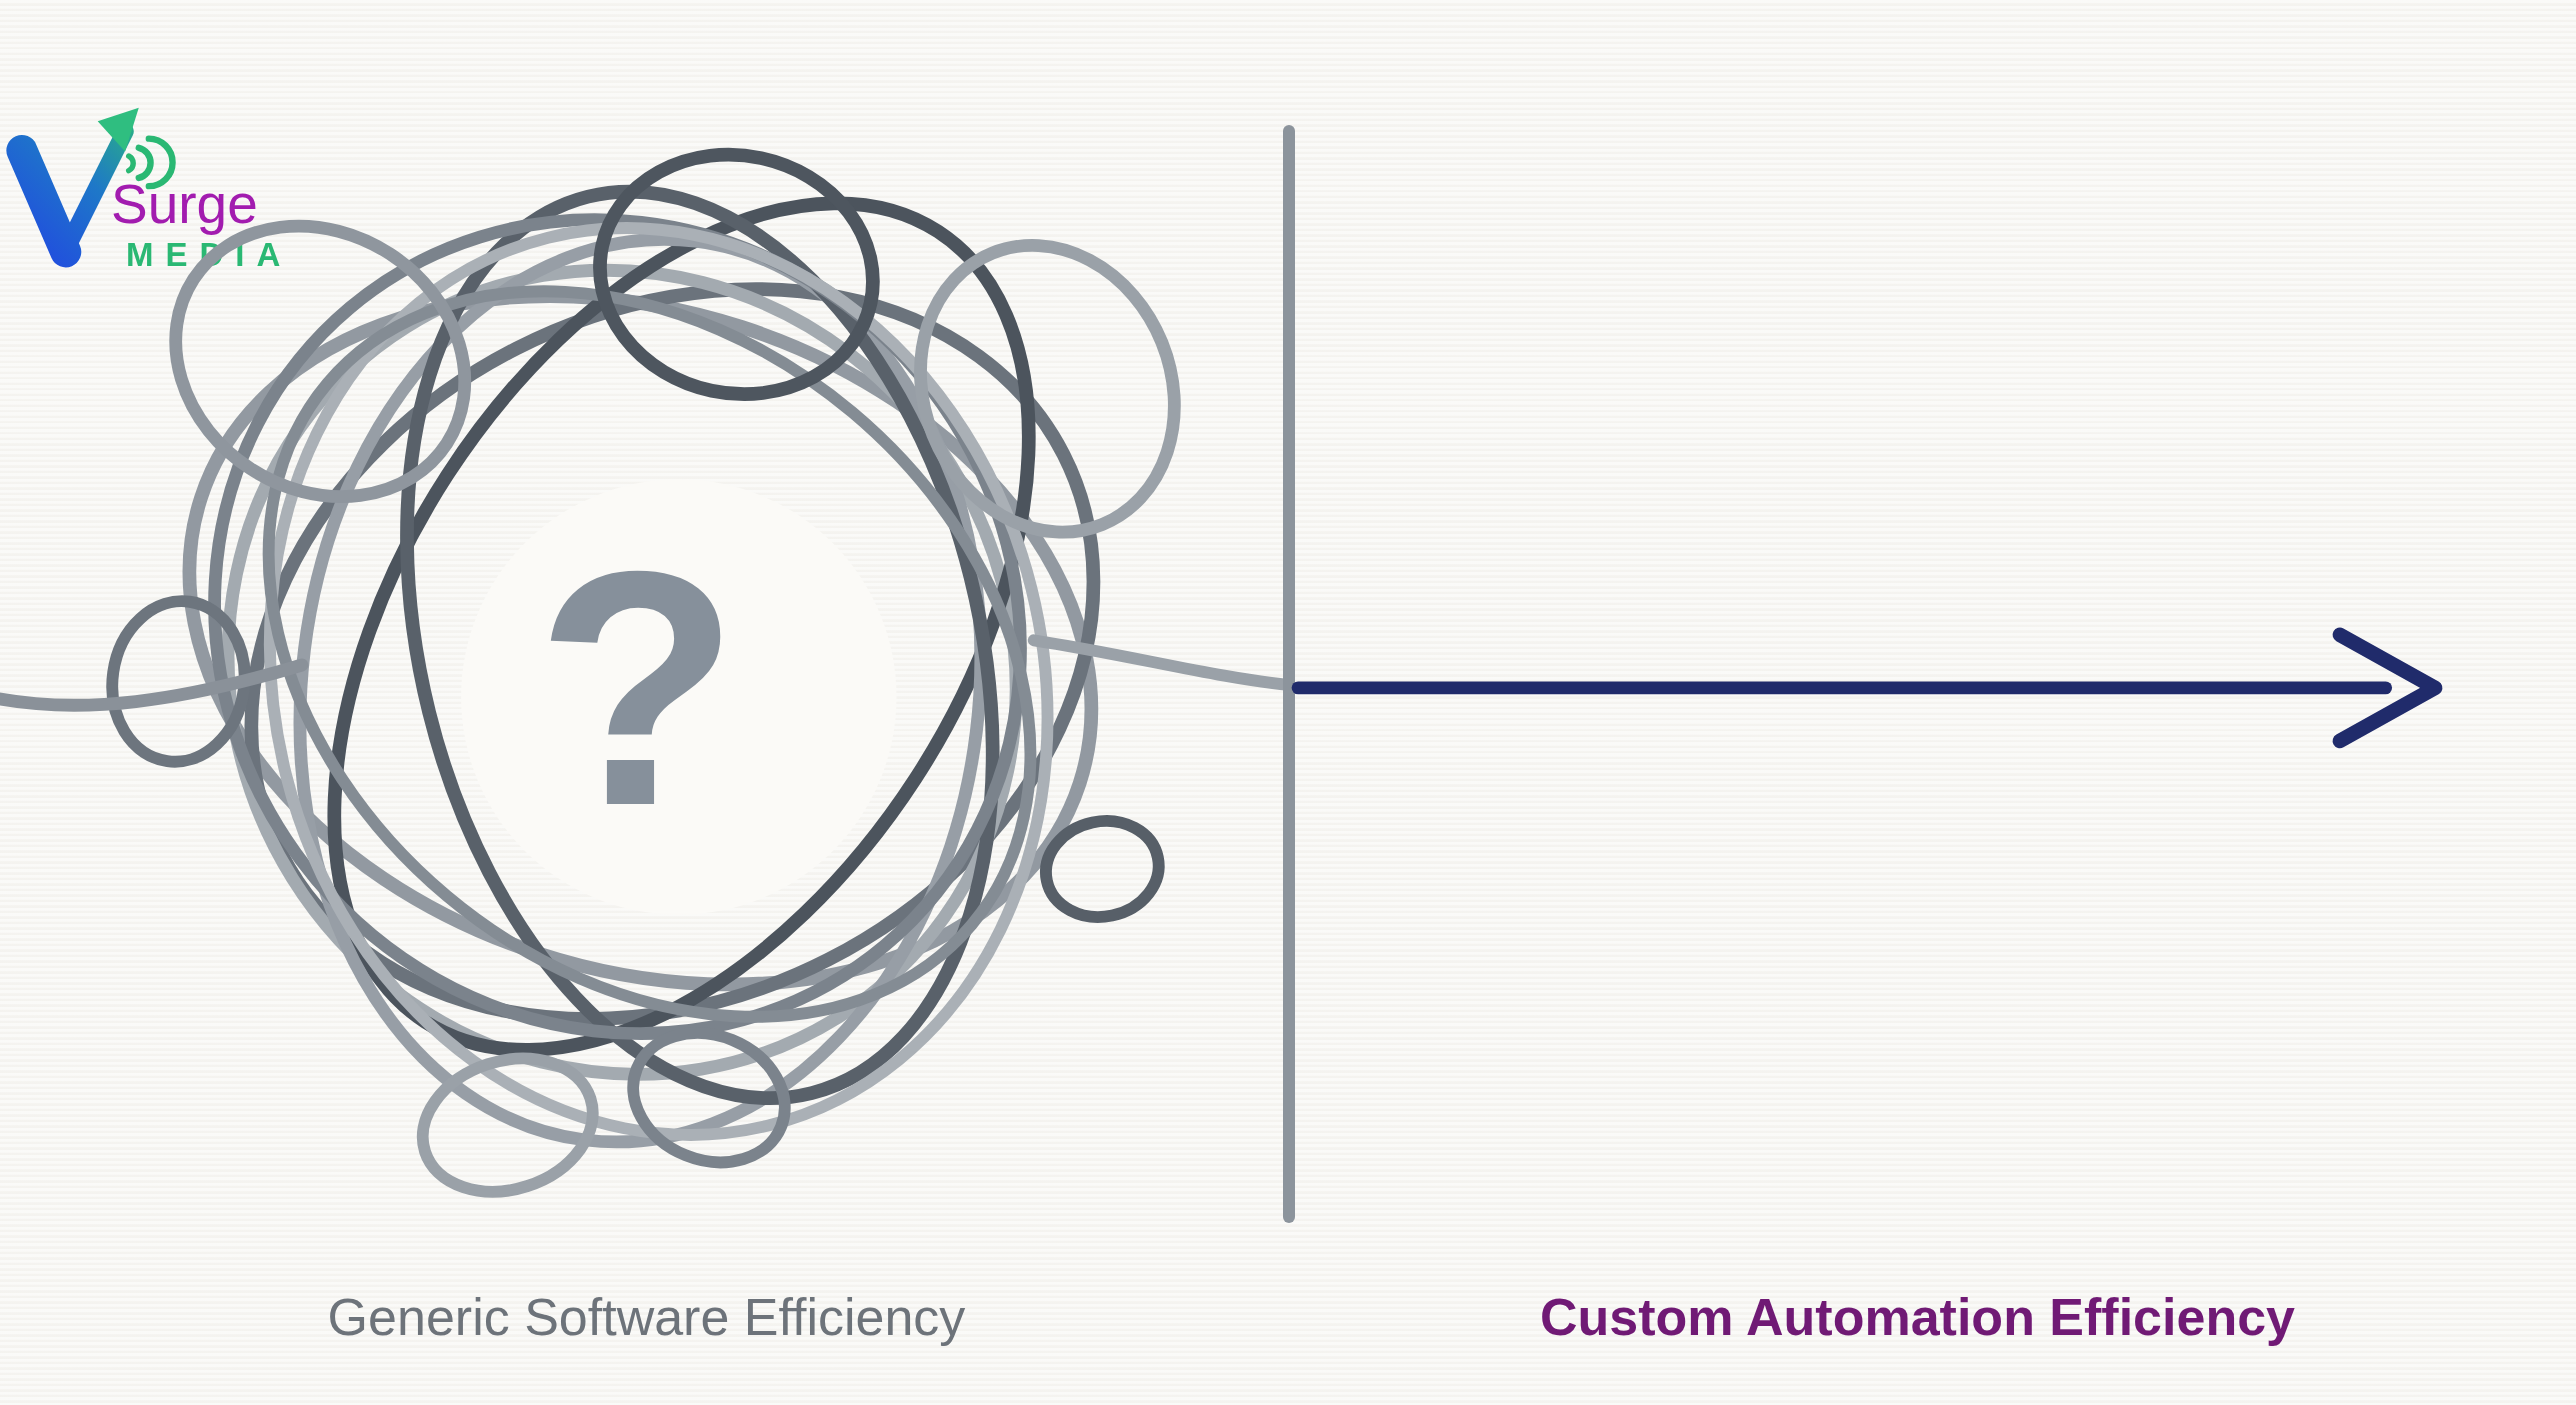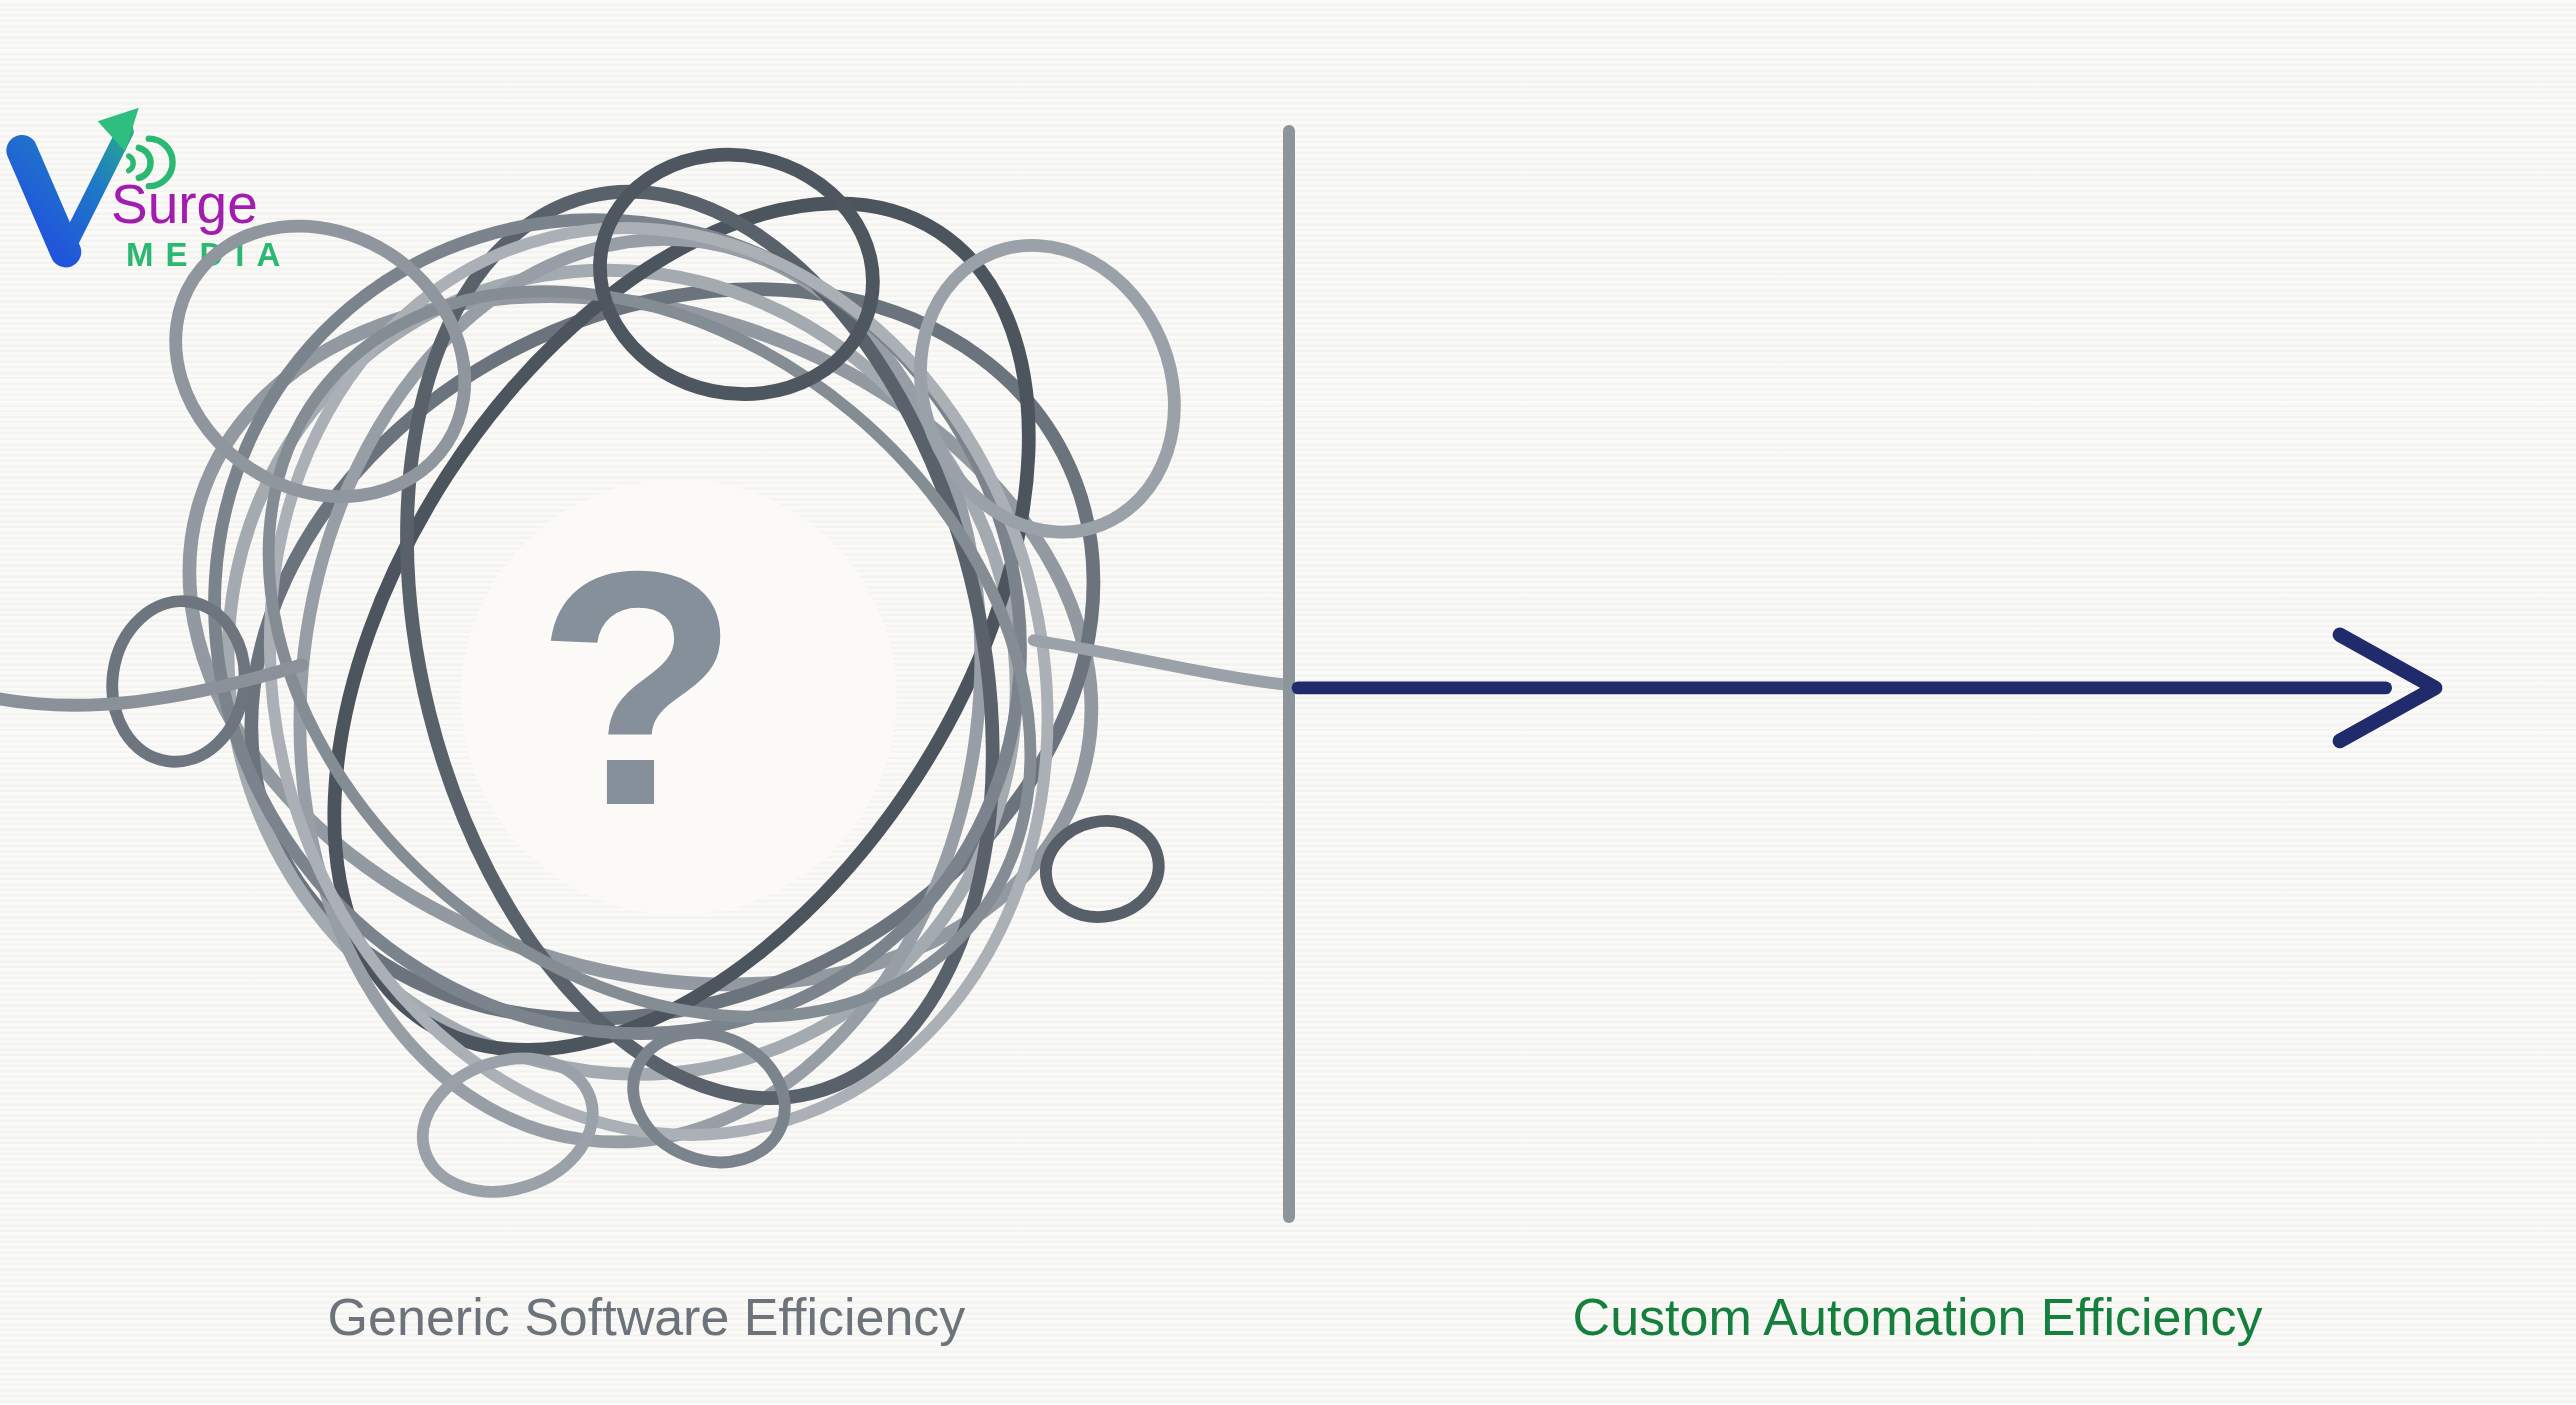--- a/index.html
+++ b/index.html
@@ -45,21 +45,21 @@
 
   
   .arrow-svg { position:absolute; left:0; top:0; width:2576px; height:1405px; }
 
   
   .caption {
     position:absolute; top:1286px; width:915px;
     text-align:center; font-size:52px; line-height:1.2; white-space:nowrap;
   }
   .caption-left  { left:189px;  color:#6d737a; font-weight:normal; }
-  .caption-right { left:1460px; color:#15803d; font-weight:400; }
+  .caption-right { left:1460px; color:#701a75; font-weight:700; }
 </style>
 </head>
 <body>
 
 <div class="stage">
 
   <div class="logo">
     <svg class="logo-icon" viewBox="0 0 230 220">
       <defs>
         <linearGradient id="vgrad" gradientUnits="userSpaceOnUse" x1="20" y1="160" x2="150" y2="30">

